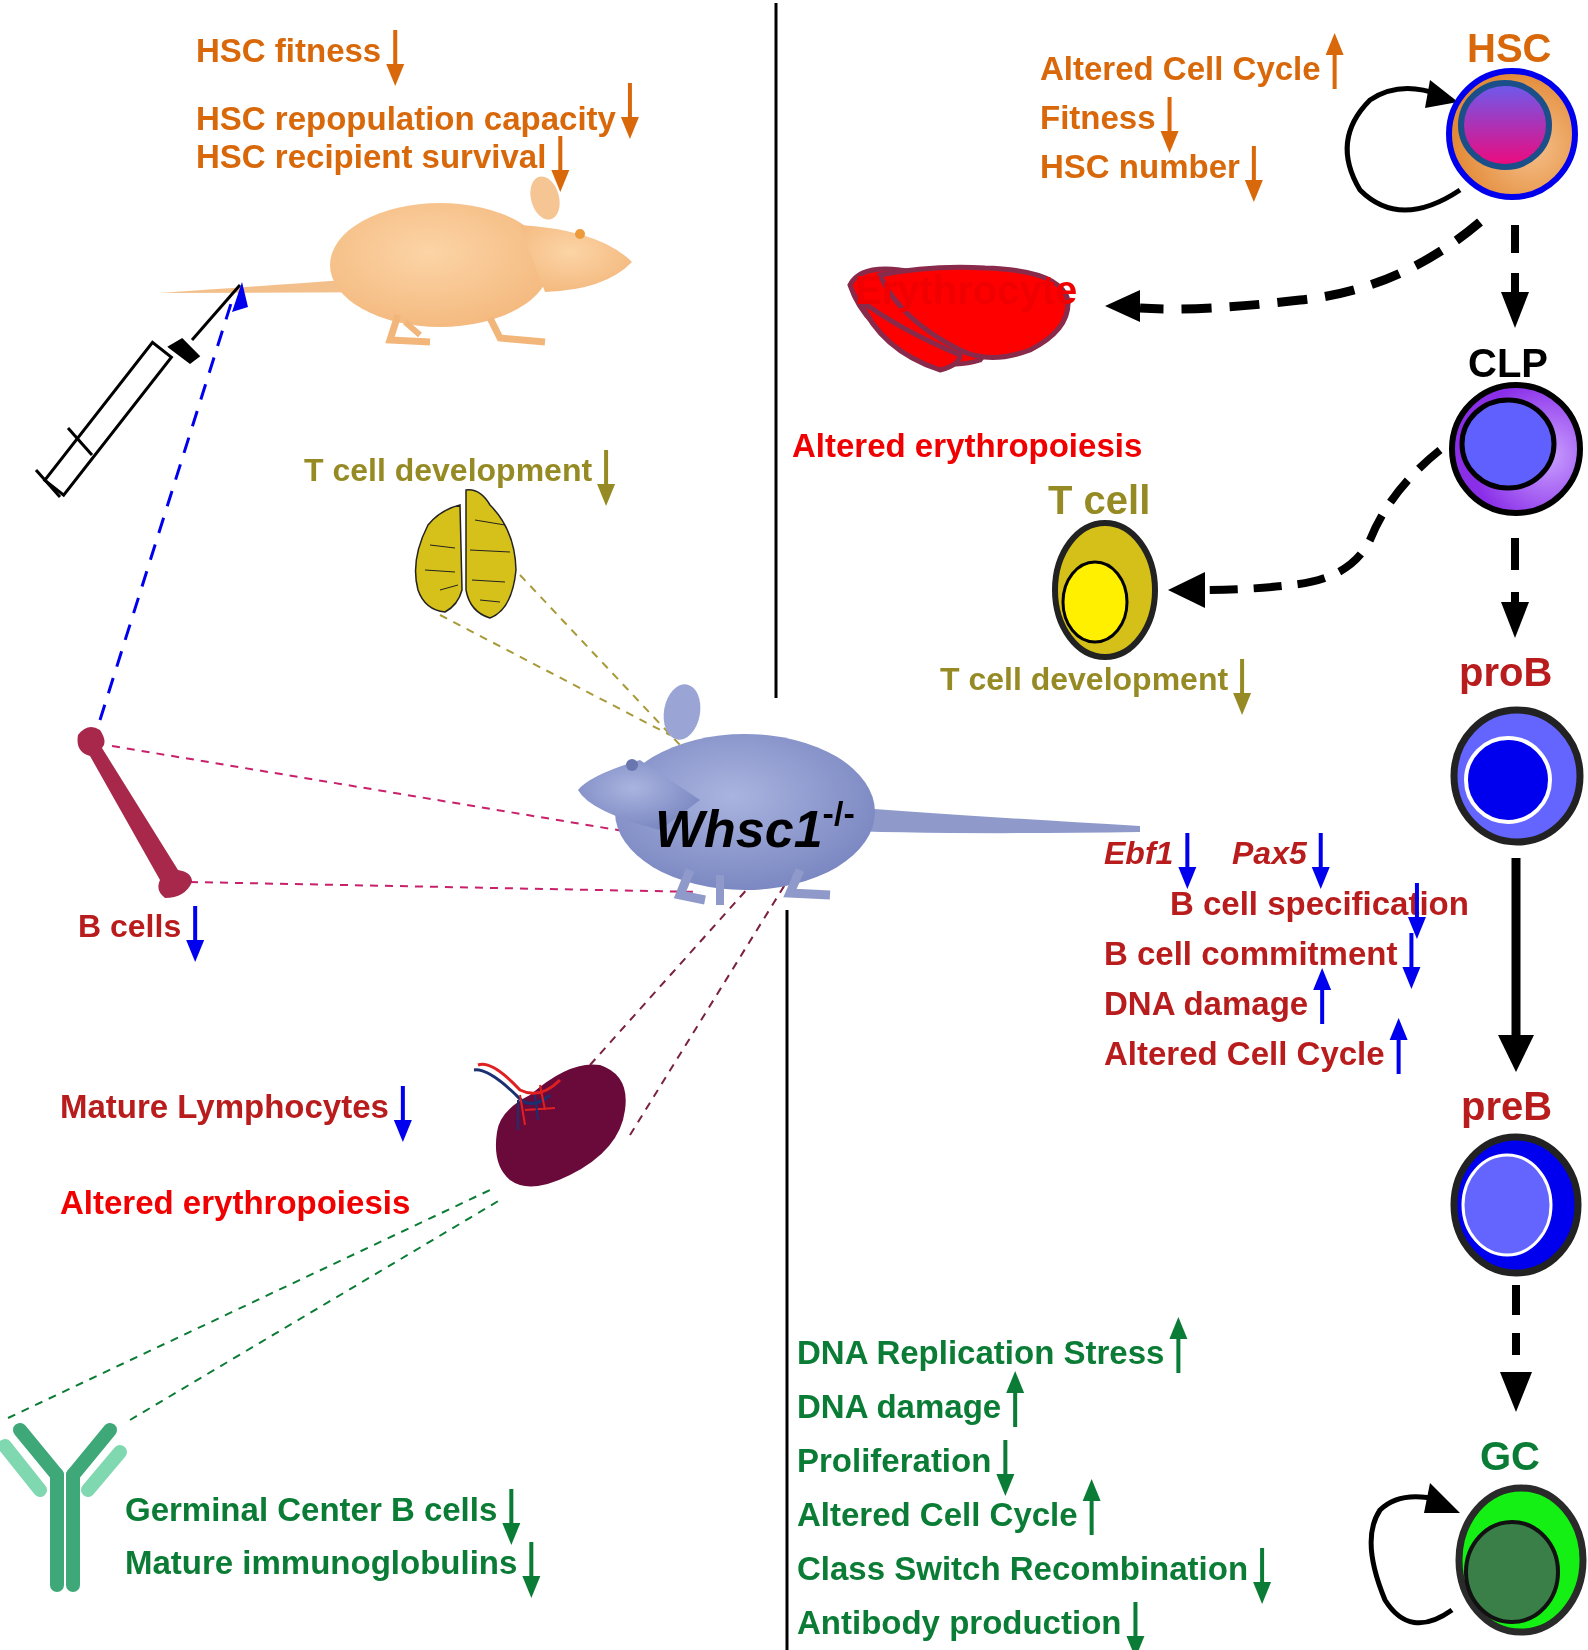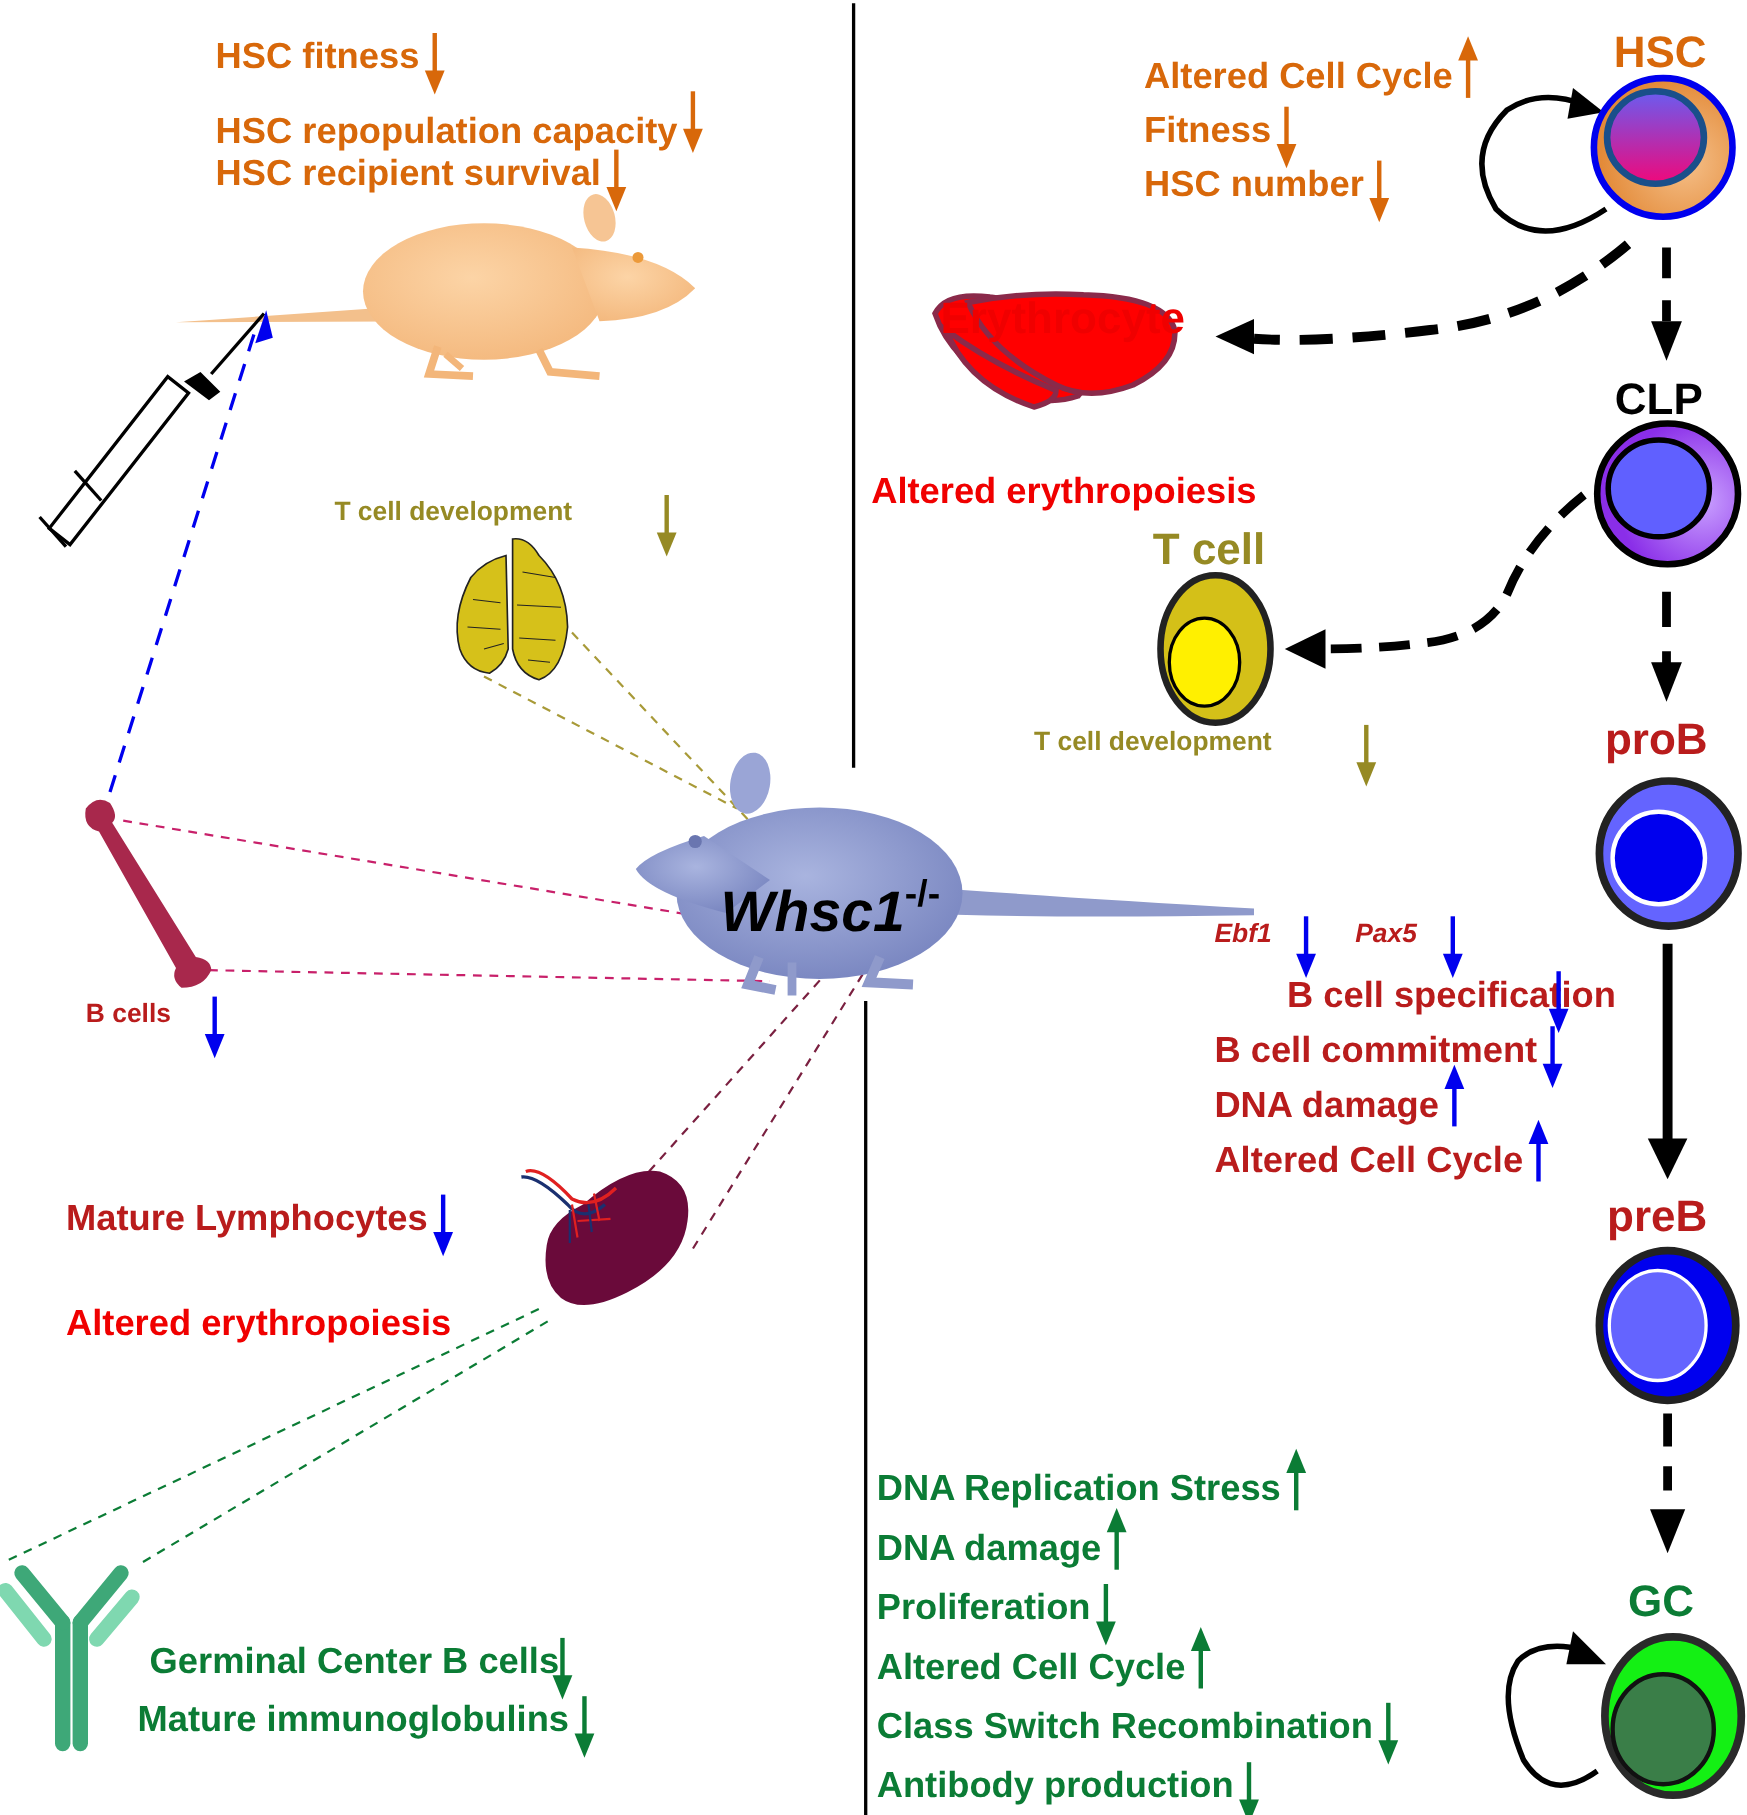--- a/index.html
+++ b/index.html
@@ -10,21 +10,21 @@
          white-space: nowrap; line-height: 1; }
   .orange { color: #d8680a; }
   .red { color: #f00000; margin-top: 48px; }
   .blue { color: #b91c1c; }
   .olive { color: #968a24; }
   .green { color: #0b7c35; }
   .black { color: #000; }
   .it { font-style: italic; }
   .cellname { font-size: 40px; }
   .main-lbl { font-size: 33px; }
-  .sm { font-size: 24px; }
+  .sm { font-size: 32px; }
 </style>
 </head>
 <body>
 
 <svg id="canvas" viewBox="0 0 1588 1650" xmlns="http://www.w3.org/2000/svg">
   <defs>
     <marker id="ahBlack" viewBox="0 0 10 10" refX="5" refY="5" markerWidth="4" markerHeight="4" orient="auto-start-reverse">
       <path d="M0,0 L10,5 L0,10 z" fill="#000"></path>
     </marker>
     <radialGradient id="gHscOuter" cx="0.65" cy="0.6" r="0.6">
@@ -201,21 +201,21 @@
   <span>B cells</span>
 </div>
 
 <div class="lbl blue main-lbl" style="left:60px; top:1090px;">
   <span>Mature Lymphocytes</span>
 </div>
 <div class="lbl red main-lbl" style="left:60px; top:1138px;">
   <span>Altered erythropoiesis</span>
 </div>
 
-<div class="lbl green main-lbl" style="left:125px; top:1493px;margin-left:11px;">
+<div class="lbl green main-lbl" style="left:125px; top:1493px;">
   <span>Germinal Center B cells</span>
 </div>
 <div class="lbl green main-lbl" style="left:125px; top:1546px;">
   <span>Mature immunoglobulins</span>
 </div>
 
 <div class="lbl black it" style="left:655px; top:760px; font-size:52px;margin-top:36px;">
   <span>Whsc1</span><sup style="font-size:34px; font-style:normal; vertical-align:22px;">-/-</sup>
 </div>
 

